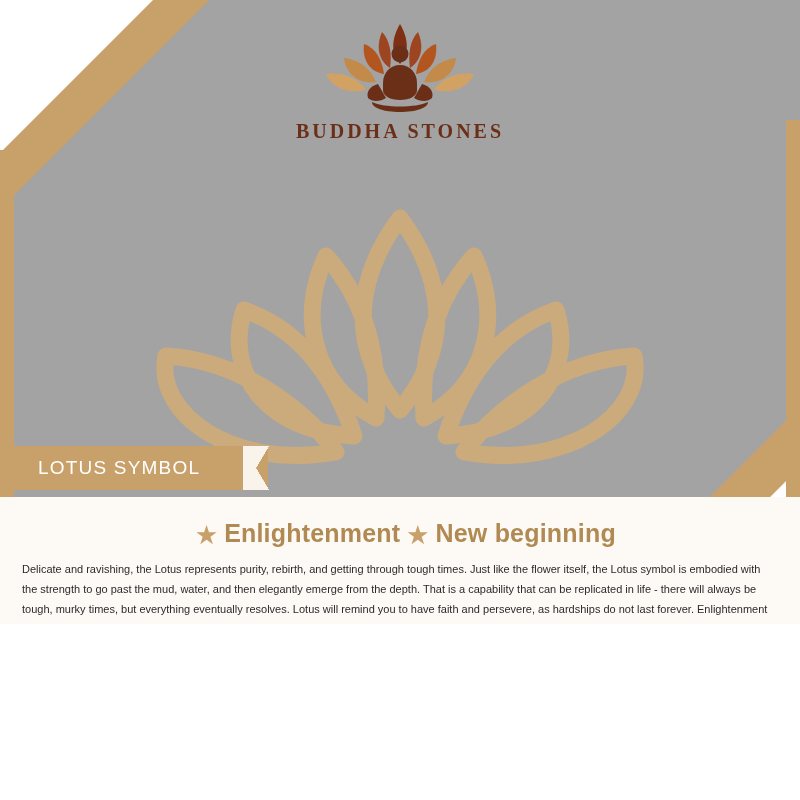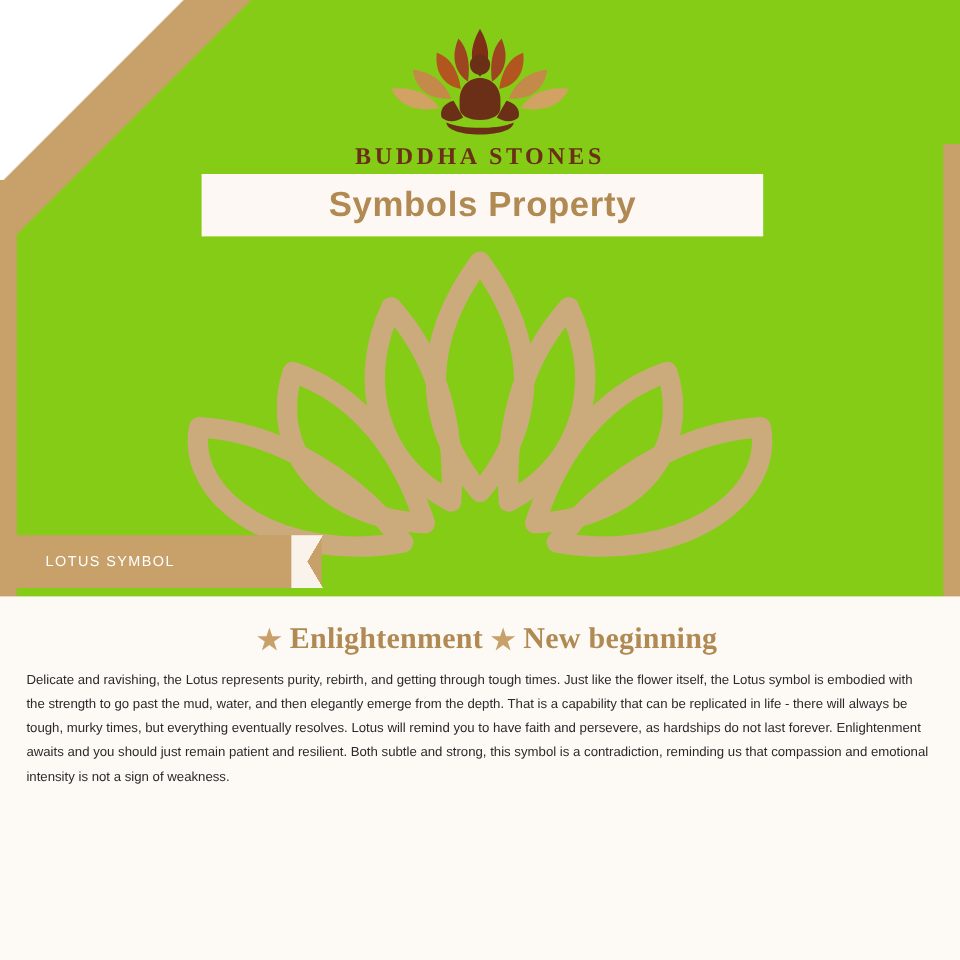--- a/index.html
+++ b/index.html
@@ -10,22 +10,22 @@
     width: 800px;
     height: 800px;
     font-family: "Liberation Sans", sans-serif;
     background: #ffffff;
     overflow: hidden;
   }
 
   .page {
     position: relative;
     width: 800px;
-    height: 800px;
-    background: #84cc16;
+    height: 624px;
+    background: #a3a3a3;
     overflow: hidden;
   }
 
   
   .corner {
     position: absolute;
     background: #c8a16a;
   }
   .corner-tl {
     top: 0;
@@ -134,21 +134,21 @@
     top: 446px;
     width: 268px;
     height: 44px;
     background: #c8a06a;
     z-index: 6;
     display: flex;
     align-items: center;
   }
   .ribbon-label {
     color: #fff;
-    font-size: 12px;
+    font-size: 19px;
     letter-spacing: 1.2px;
     padding-left: 38px;
     font-family: "Liberation Sans", sans-serif;
   }
   .ribbon-notch {
     position: absolute;
     right: -1px;
     top: 0;
     width: 26px;
     height: 44px;
@@ -165,21 +165,21 @@
     height: 303px;
     background: #fdfaf6;
     z-index: 3;
   }
   .headline {
     text-align: center;
     padding-top: 22px;
     font-size: 25px;
     font-weight: bold;
     color: #b08a52;
-    font-family: Liberation Serif, serif;
+    font-family: Liberation Sans, sans-serif;
     letter-spacing: 0.2px;
     padding-left: 12px;
   }
   .headline .star {
     color: #c8a06a;
     font-size: 23px;
     vertical-align: -1px;
   }
   .body-text {
     padding: 10px 22px 0 22px;
@@ -225,23 +225,20 @@
         <circle cx="100" cy="36" r="8.5"></circle>
         <path d="M100 47 C90 47 83 55 83 65 L83 72 C83 78 90 82 100 82 C110 82 117 78 117 72 L117 65 C117 55 110 47 100 47 Z"></path>
         <path d="M78 66 C70 68 66 74 68 80 C72 84 80 84 86 80 Z"></path>
         <path d="M122 66 C130 68 134 74 132 80 C128 84 120 84 114 80 Z"></path>
         <path d="M72 84 C84 90 116 90 128 84 C128 90 116 94 100 94 C84 94 72 90 72 84 Z"></path>
       </g>
     </svg>
     <div class="brand-name">BUDDHA STONES</div>
   </div>
 
-  <div class="title-band">
-    <span class="title-text">Symbols Property</span>
-  </div>
 
   <div class="lotus-wrap">
     <svg width="520" height="300" viewBox="0 0 520 300">
       <g fill="none" stroke="#cbab7c" stroke-width="17" stroke-linejoin="round" stroke-linecap="round">
 
         <path d="M260 20 C214 82 208 150 260 212 C312 150 306 82 260 20 Z"></path>
 
         <path d="M186 58 C158 118 172 186 236 220 C240 152 222 98 186 58 Z"></path>
         <path d="M334 58 C362 118 348 186 284 220 C280 152 298 98 334 58 Z"></path>
 

